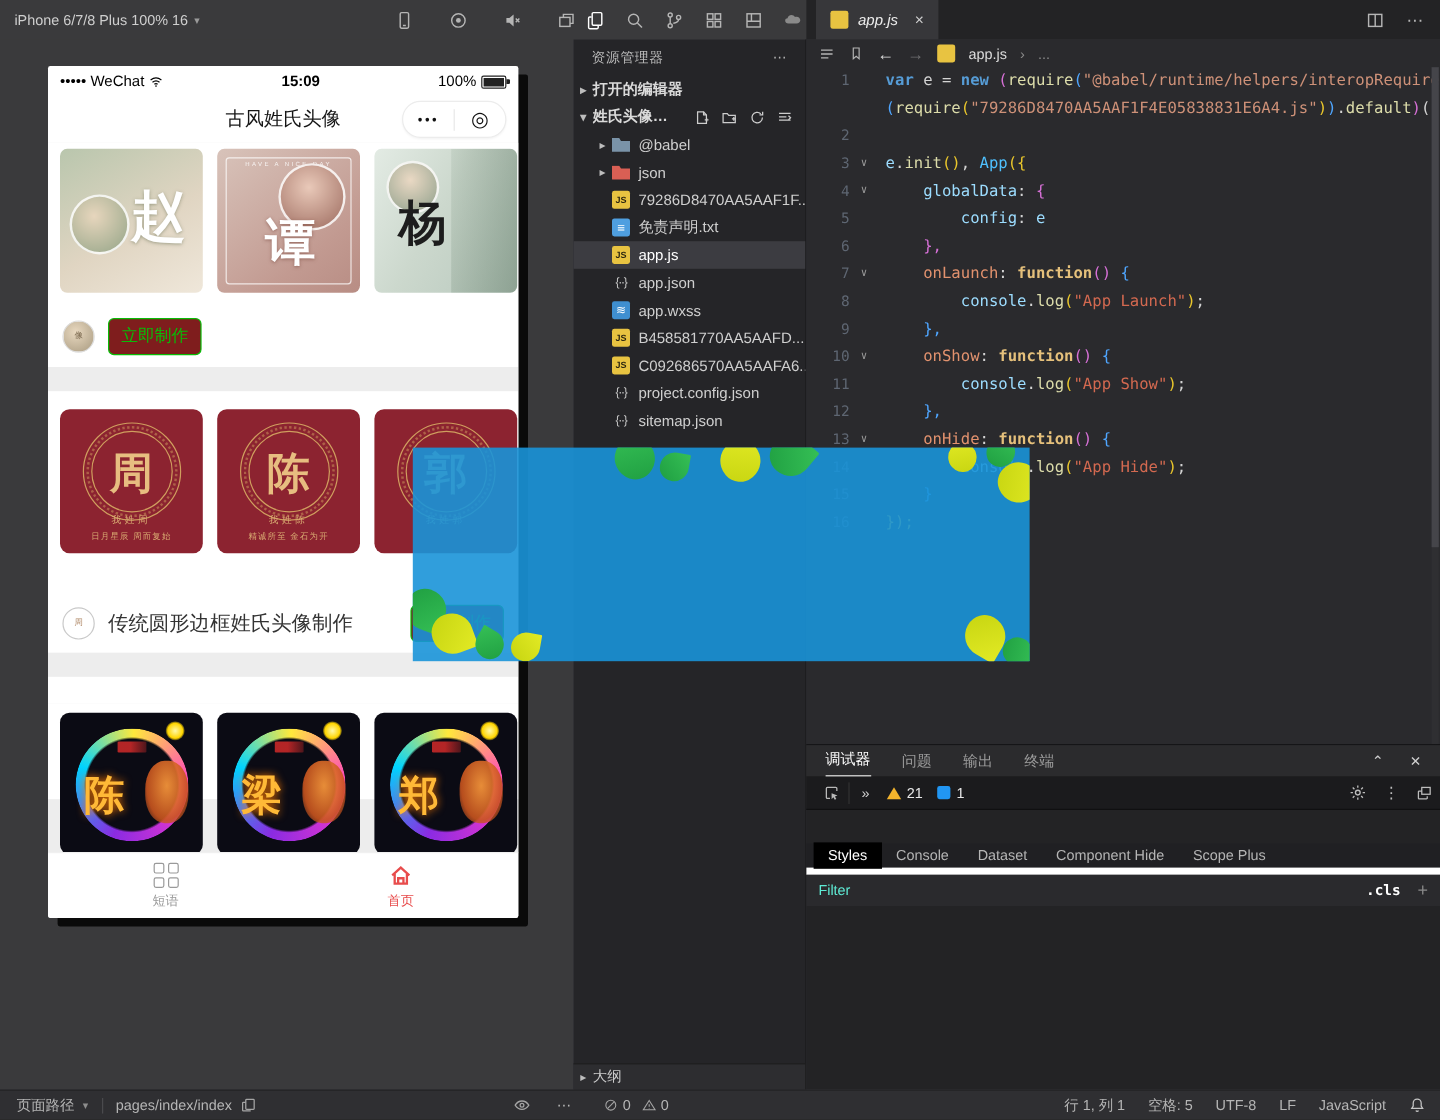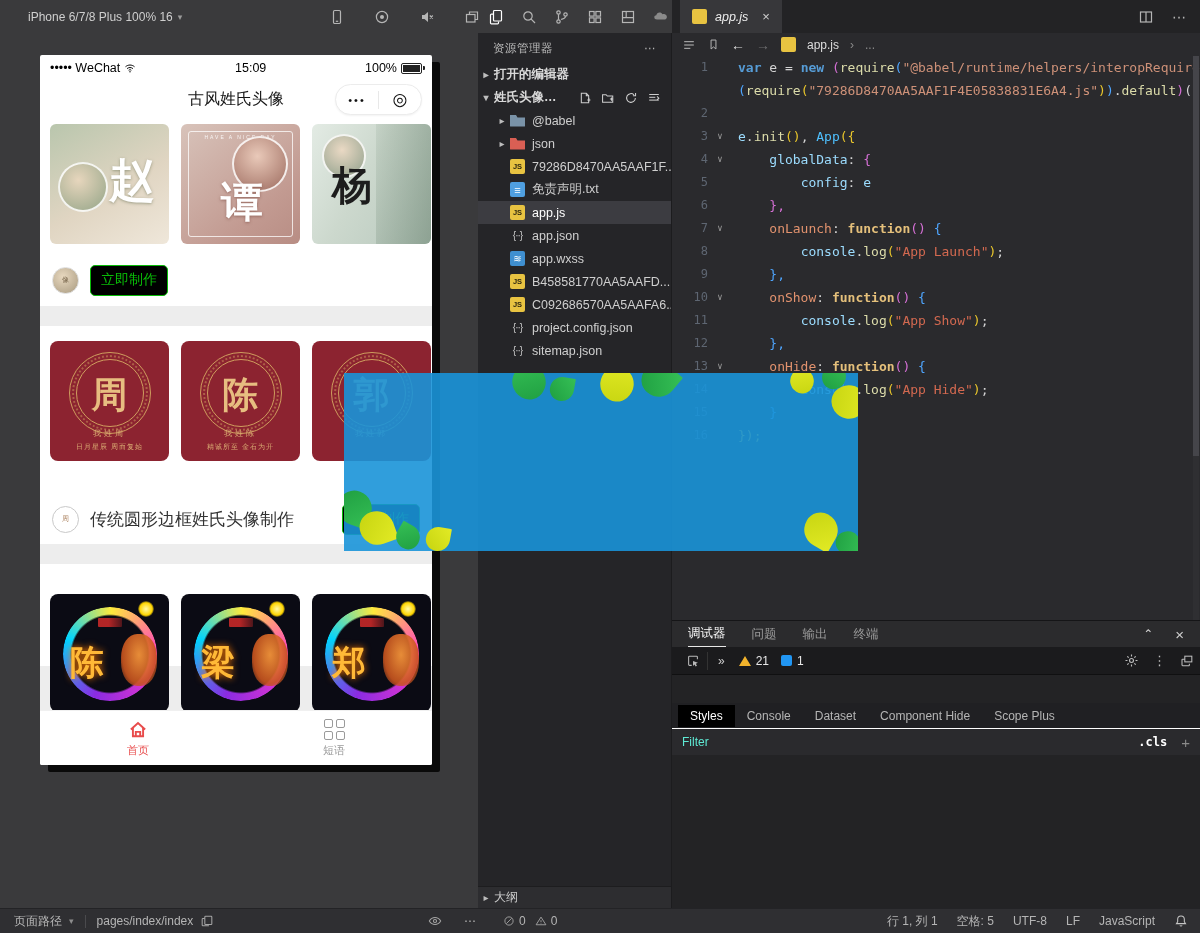--- a/index.html
+++ b/index.html
@@ -1,21 +1,21 @@
 <!DOCTYPE html>
 <html><head>
 <meta charset="utf-8">
 <style>
 *{margin:0;padding:0;box-sizing:border-box}
 html,body{background:#222;font-family:"Liberation Sans",sans-serif}
 #app{position:relative;width:1200px;height:933px;background:#3a3a3c;overflow:hidden;color:#c9c9c9;font-size:12px}
 svg.ic{width:16px;height:16px;stroke:currentColor;fill:none;stroke-width:1.2;vertical-align:middle}
 
 .titlebar{position:absolute;left:0;top:0;width:672px;height:33px;background:#3a3a3c;display:flex;align-items:center}
-.device{display:flex;align-items:center;gap:5px;padding-left:28px;color:#cfcfcf;font-size:12px;cursor:default}
+.device{display:flex;align-items:center;gap:5px;padding-left:12px;color:#cfcfcf;font-size:12px;cursor:default}
 .tb-g1{position:absolute;left:328px;display:flex;gap:28px;color:#b5b5b5}
 .tb-g2{position:absolute;left:487px;display:flex;gap:16px;color:#b5b5b5}
 .tb-ic{width:17px;height:17px;display:flex;align-items:center;justify-content:center}
 .tb-ic.active{color:#fff}
 .tabstrip{position:absolute;left:672px;top:0;right:0;height:33px;background:#232325;display:flex;align-items:center}
 .etab{height:33px;margin-left:8px;display:flex;align-items:center;gap:8px;padding:0 12px;background:#37373a;color:#ececec;font-size:12.5px;font-style:italic}
 .jsq{width:15px;height:15px;background:#e8c341;color:#2d2710;border-radius:2px;font-size:7.5px;font-weight:bold;font-style:normal;display:flex;align-items:center;justify-content:center}
 .etab .x{font-style:normal;color:#cfcfcf;margin-left:6px;font-size:13px}
 .ts-right{position:absolute;right:14px;display:flex;gap:18px;color:#b5b5b5;align-items:center}
 
@@ -46,21 +46,21 @@
 .av-b .bigchar{left:40px;bottom:14px;font-size:42px;color:#fff;text-shadow:0 1px 3px rgba(120,70,60,.6)}
 .av-b .toptxt{position:absolute;top:10px;left:0;right:0;text-align:center;font-size:5px;letter-spacing:2px;color:rgba(255,255,255,.85)}
 .av-c{background:linear-gradient(120deg,#e3ebe4,#ccd8cd 45%,#b7c8bd)}
 .av-c::after{content:"";position:absolute;right:0;top:0;width:46%;height:100%;background:linear-gradient(100deg,rgba(125,150,130,.15),rgba(90,115,95,.45))}
 .av-c .circ{left:10px;top:10px;width:44px;height:44px;background:radial-gradient(circle at 45% 35%,#ead9c4,#8e9f8b)}
 .av-c .bigchar{left:20px;top:34px;font-size:40px;color:#1d1d1d;z-index:2}
 .secrow{display:flex;align-items:center;gap:11px;padding:0 12px;height:46px;margin-top:13px}
 .secico{width:27px;height:27px;border-radius:50%;flex:none;background:radial-gradient(circle at 40% 35%,#e8d8bf,#a89a80);border:1px solid #ddd;display:flex;align-items:center;justify-content:center;font-size:7px;color:#7c6a50}
 .secico.ring2{background:#fff;border:1px solid #c9c9c9;color:#b08968}
 .sectitle{flex:1;font-size:17px;color:#333;font-weight:500}
-.makebtn{width:78px;height:31px;border:1px solid #09bb07;border-radius:5px;color:#09bb07;font-size:14px;display:flex;align-items:center;justify-content:center;background:#000000}
+.makebtn{width:78px;height:31px;border:1px solid #09bb07;border-radius:5px;color:#09bb07;font-size:14px;display:flex;align-items:center;justify-content:center;background:#7f1d1d}
 .gap{height:20px;background:#ededed}
 .card2{padding-top:15px;padding-bottom:2px}
 .card2 .secrow{margin-top:35px}
 .av-red{background:#8c2330;border-radius:8px}
 .ring{position:absolute;left:50%;top:11px;transform:translateX(-50%);width:82px;height:82px;border-radius:50%;border:1.5px solid #cf9e5e}
 .ring::before{content:"";position:absolute;inset:6px;border-radius:50%;border:1px solid #cf9e5e}
 .ring::after{content:"";position:absolute;inset:2px;border-radius:50%;border:2px dotted rgba(207,158,94,.5)}
 .rchar{position:absolute;left:0;right:0;top:30px;text-align:center;font-family:"Liberation Serif",serif;font-size:36px;font-weight:bold;color:#e7bd80}
 .rl1{position:absolute;left:0;right:0;bottom:22px;text-align:center;font-size:8px;color:#d9ab72;letter-spacing:3px}
 .rl2{position:absolute;left:0;right:0;bottom:9px;text-align:center;font-size:7px;color:#d9ab72;letter-spacing:1px}
@@ -126,21 +126,21 @@
 .dbg-tab.on{color:#fff;height:26px;display:flex;align-items:center;border-bottom:1px solid #e7e7e7}
 .dbg-win{margin-left:auto;display:flex;gap:22px;color:#cfcfcf;font-size:13px;align-items:center}
 .dbg-tools{height:28px;background:#1b1b1d;display:flex;align-items:center;font-size:12px;color:#c5c5c5;border-bottom:1px solid #101011;padding:0 6px}
 .insp{width:30px;display:flex;justify-content:center;border-right:1px solid #333;height:18px;align-items:center;color:#b9b9b9}
 .dtab{padding:4px 11px;margin-left:2px}
 .dtab.on{background:#000;color:#fff}
 .dbg-counts{margin-left:14px;display:flex;align-items:center;gap:5px;color:#e8e8e8}
 .tri{width:0;height:0;border-left:6px solid transparent;border-right:6px solid transparent;border-bottom:10px solid #f2b32c}
 .bluechip{width:11px;height:11px;background:#2196f3;border-radius:2px;margin-left:7px}
 .dbg-right{margin-left:auto;display:flex;gap:14px;align-items:center;color:#bdbdbd}
-.dbg-sub{position:absolute;left:0;right:0;top:82px;height:26px;background:#202023;border-bottom:1px solid #ffffff;display:flex;align-items:center;padding:0 6px;font-size:12px;color:#b5b5b5}
+.dbg-sub{position:absolute;left:0;right:0;top:82px;height:26px;background:#202023;border-bottom:6px solid #ffffff;display:flex;align-items:center;padding:0 6px;font-size:12px;color:#b5b5b5}
 .stab{padding:4px 12px}
 .stab.on{background:#000;color:#fff}
 .filterrow{position:absolute;left:0;right:0;top:108px;height:26px;background:#2a2a2d;display:flex;align-items:center;padding:0 10px;font-size:12px}
 .filterrow .ph{color:#5eead4}
 .filterrow .cls{margin-left:auto;color:#fff;font-weight:bold;font-family:"DejaVu Sans Mono",monospace;font-size:12px}
 .filterrow .plus{color:#8a8a8a;font-size:15px;margin-left:14px}
 
 .statusbar{position:absolute;left:0;right:0;bottom:0;height:25px;background:#2f2f32;border-top:1px solid #232326;display:flex;align-items:center;font-size:12px;color:#b5b5b5}
 .sb-left{display:flex;align-items:center;gap:7px;padding-left:14px}
 .sb-sep{width:1px;height:13px;background:#4a4a4d;margin:0 4px}
@@ -352,21 +352,21 @@
   </div>
 
   <div class="phone">
     <div class="p-status">
       <span class="l">
         <span>••••• WeChat</span>
         <svg class="svg12" style="stroke:#000;fill:none;stroke-width:1.3">
             <use href="#sy-wifi"></use>
           </svg>
       </span>
-      <span style="font-weight:normal">15:09</span>
+      <span style="font-weight:bold">15:09</span>
       <span class="r">
         <span>100%</span>
         <span class="batt"></span>
       </span>
     </div>
     <div class="p-nav">
       <div class="p-title">古风姓氏头像</div>
       <div class="capsule">
         <span class="dots">•••</span>
         <span class="sep"></span>
@@ -445,34 +445,34 @@
             <span class="nring"></span>
             <span class="ndot"></span>
             <span class="nseal"></span>
             <span class="nchar">郑</span>
             <span class="nart"></span>
           </div>
         </div>
       </div>
     </div>
     <div class="p-tabbar">
-      <div class="ptab on">
-        <svg class="ic" style="width:22px;height:22px;stroke-width:1.4">
-            <use href="#sy-home"></use>
-          </svg>
-        <span>首页</span>
-      </div>
       <div class="ptab">
         <span class="grid4">
             <span></span>
             <span></span>
             <span></span>
             <span></span>
           </span>
         <span>短语</span>
+      </div>
+      <div class="ptab on">
+        <svg class="ic" style="width:22px;height:22px;stroke-width:1.4">
+            <use href="#sy-home"></use>
+          </svg>
+        <span>首页</span>
       </div>
     </div>
   </div>
 
   <div class="explorer">
     <div class="ex-head">
       <span>资源管理器</span>
       <span class="mx">⋯</span>
     </div>
     <div class="fx-row sec">

